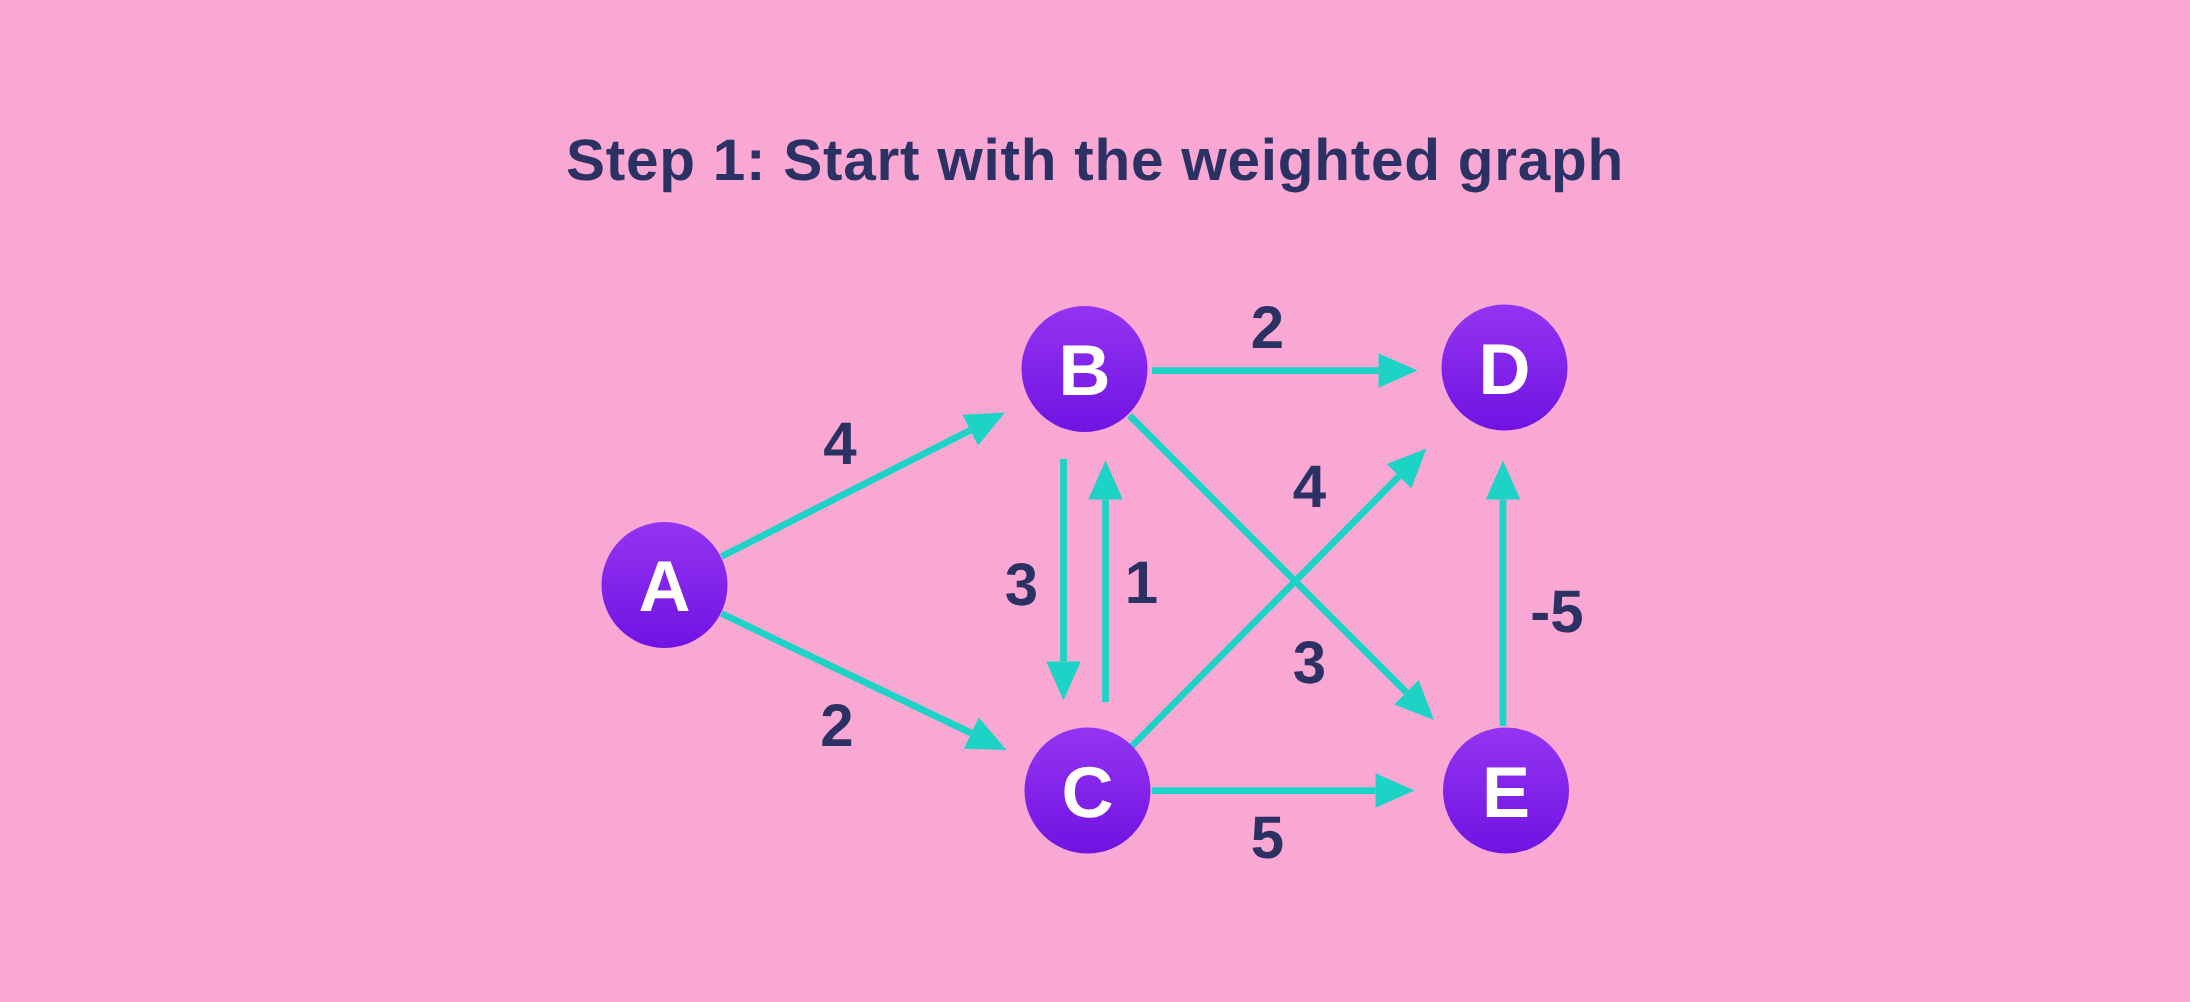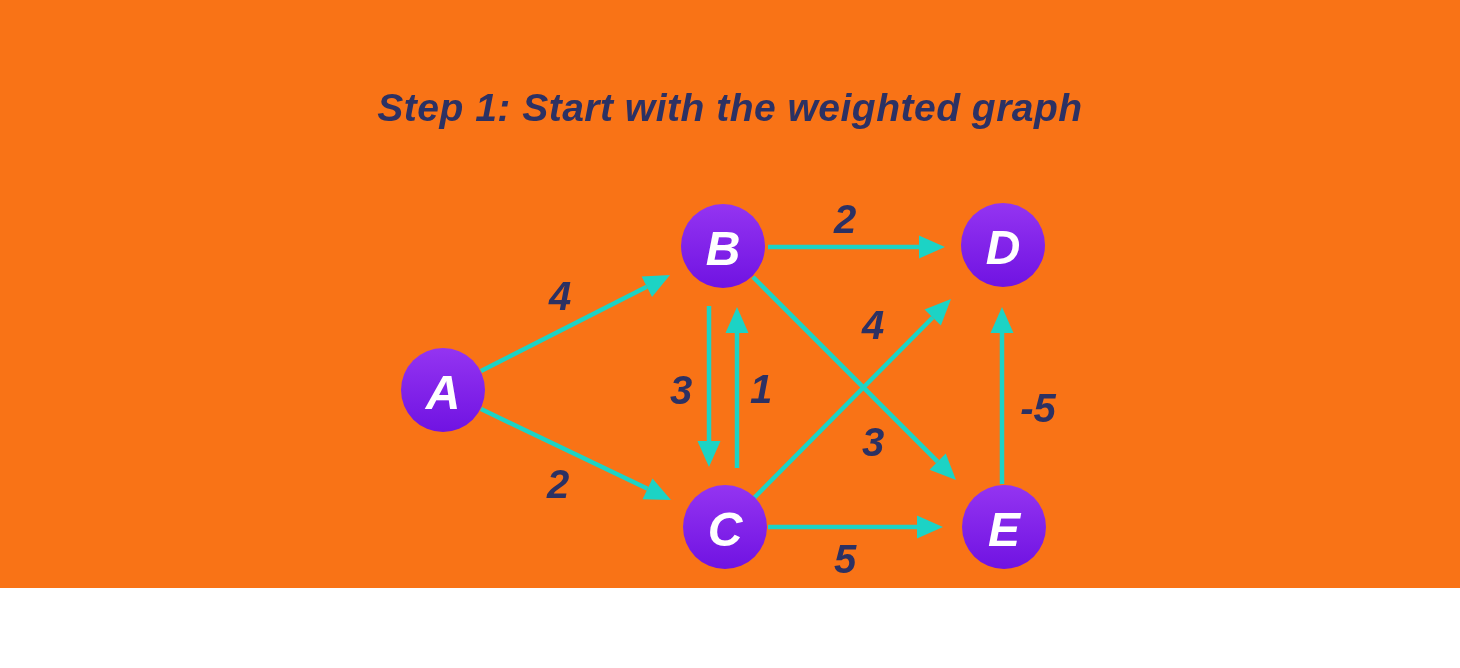--- a/index.html
+++ b/index.html
@@ -4,24 +4,23 @@
 <style>
   html, body {
     margin: 0;
     padding: 0;
     background: #ffffff;
     font-family: "Liberation Sans", sans-serif;
   }
   #stage {
     position: relative;
     width: 1460px;
-    height: 588px;
-    background: #f97316;
+    height: 668px;
+    background: #f9a8d4;
     overflow: hidden;
-    font-style: italic;
   }
   #diagram-title {
     position: absolute;
     top: 86px;
     left: 0;
     width: 100%;
     margin: 0;
     text-align: center;
     font-size: 39px;
     font-weight: 700;

